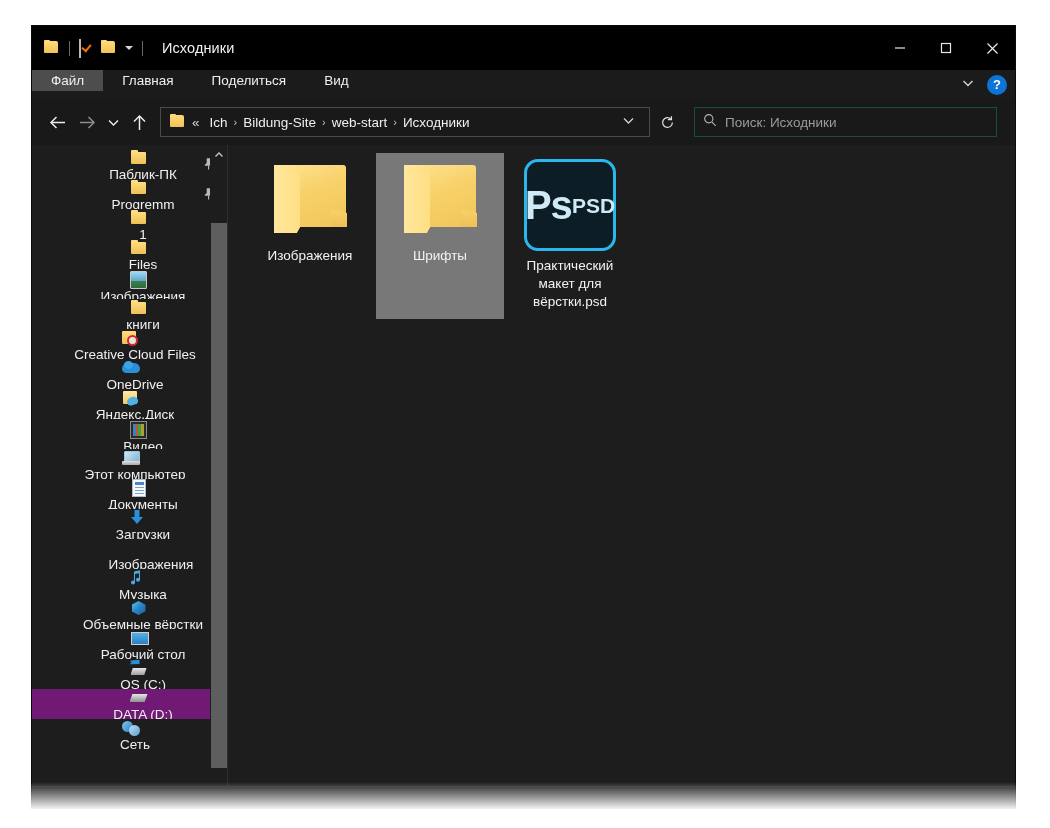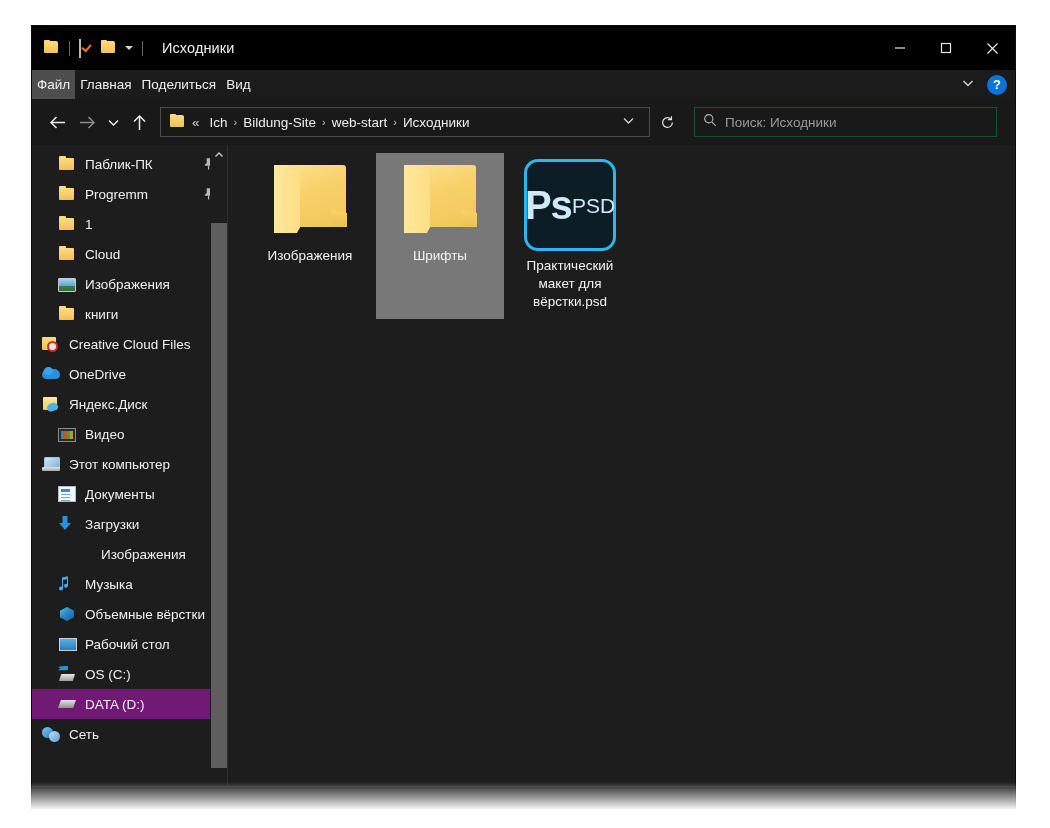--- a/index.html
+++ b/index.html
@@ -79,22 +79,22 @@
   .winbtn svg { display: block; }
 
   
   #ribbon {
     position: relative;
     height: 29px; background: #1b1b1b;
     display: flex; align-items: stretch;
   }
   .rtab {
     display: flex; align-items: center; justify-content: center;
-    padding: 0 5px; font-size: 13.5px; color: #f0f0f0;
-    height: 29px;
+    padding: 0 19px; font-size: 13.5px; color: #f0f0f0;
+    height: 21px;
   }
   .rtab.active { background: #4d4d4d; }
   #ribbon-right { position: absolute; right: 8px; top: 0; height: 29px; display: flex; align-items: center; gap: 12px; }
   #help-btn {
     width: 20px; height: 20px; border-radius: 50%;
     background: #0b74d6; color: #fff; font-size: 13px; font-weight: bold;
     display: flex; align-items: center; justify-content: center;
   }
 
   
@@ -135,21 +135,21 @@
 
   
   #navpane {
     width: 196px; background: #1d1d1d; position: relative;
     overflow: hidden; flex: 0 0 196px;
   }
   .navlist { position: relative; padding-top: 4px; }
   .navitem {
     height: 30px; display: flex; align-items: center;
     color: #f0f0f0; font-size: 13.5px; white-space: nowrap;
-    padding-left: 10px; position: relative;
+    padding-left: 10px; position: relative; flex-direction: column;
   }
   .navitem.selected { background: #701a75; }
   .navitem .ni-icon {
     width: 18px; height: 18px; margin-right: 9px; flex: 0 0 18px; position: relative;
   }
   .navitem .ni-label { overflow: hidden; }
   .navitem.indent1 { padding-left: 26px; }
   .navitem.indent2 { padding-left: 42px; }
   .navitem.gap { }
   .pin {
@@ -318,21 +318,21 @@
   .psd-box {
     position: absolute; left: 0; top: 0; width: 92px; height: 92px;
     background: #0c1d25; border: 3px solid #2cb6ee; border-radius: 14px;
     display: flex; flex-direction: row; align-items: center; justify-content: center;
   }
   .psd-ps {
     color: #cfe9f5; font-size: 40px; font-weight: bold; line-height: 38px;
     letter-spacing: -1px; font-family: "Liberation Sans", sans-serif;
   }
   .psd-sub {
-    color: #cfe9f5; font-size: 21px; font-weight: normal; line-height: 22px;
+    color: #cfe9f5; font-size: 21px; font-weight: bold; line-height: 22px;
     margin-top: 2px; letter-spacing: 0px;
   }
 
   
   #statusbar {
     position: absolute; left: 0; right: 0; bottom: 0; height: 22px;
     background: #1b1b1b; border-top: 1px solid #2a2a2a;
   }
   .nb-line { stroke: currentColor; fill: none; }
 </style>
@@ -469,21 +469,21 @@
                 <path d="M5 1h4v5l2 2v1H3V8l2-2V1z" fill="#b9b9b9"></path>
                 <line x1="7" y1="9" x2="7" y2="13" stroke="#b9b9b9" stroke-width="1.2"></line>
               </svg></span>
           </div>
           <div class="navitem indent1">
             <span class="ni-icon ic-folder"></span>
             <span class="ni-label">1</span>
           </div>
           <div class="navitem indent1">
             <span class="ni-icon ic-folder"></span>
-            <span class="ni-label">Cloud</span>
+            <span class="ni-label">Files</span>
           </div>
           <div class="navitem indent1">
             <span class="ni-icon ic-pics"></span>
             <span class="ni-label">Изображения</span>
           </div>
           <div class="navitem indent1">
             <span class="ni-icon ic-folder"></span>
             <span class="ni-label">книги</span>
           </div>
           <div class="navitem gap">

